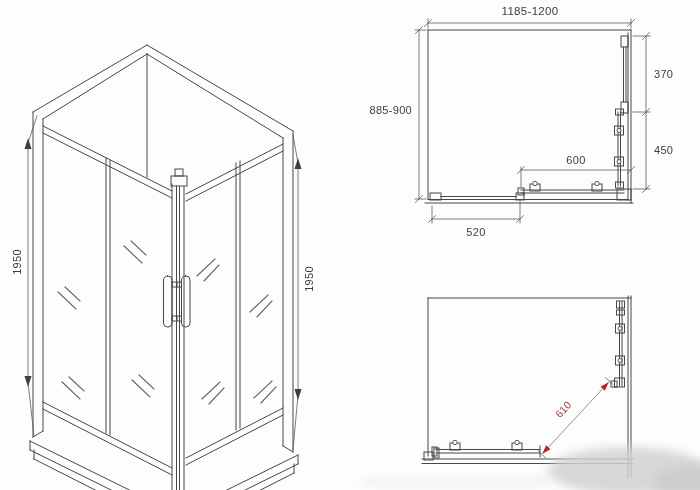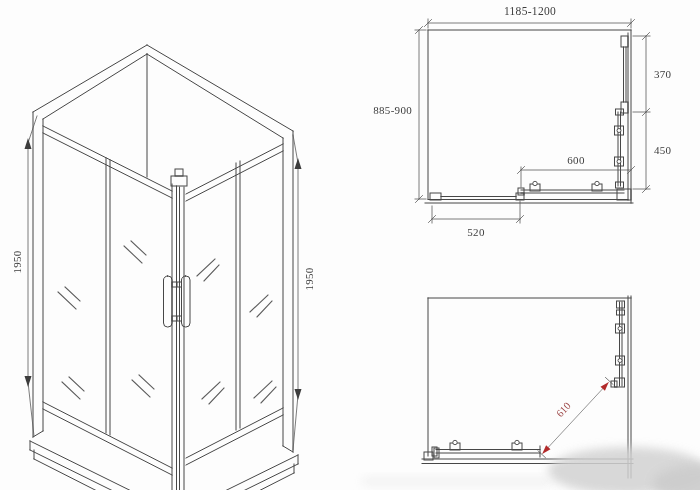--- a/index.html
+++ b/index.html
@@ -1,17 +1,17 @@
 <!DOCTYPE html>
 <html><head>
 <meta charset="utf-8">
 <style>
   html,body{margin:0;padding:0;background:#ffffff;}
   .page{position:relative;width:700px;height:490px;background:#fdfdfd;overflow:hidden;
-        font-family:Liberation Serif, serif;}
+        font-family:Liberation Sans, sans-serif;}
   svg{display:block;}
   .ln path, .ln line, .ln rect{stroke:#474747;stroke-width:1;fill:none;stroke-linecap:square;}
   .refl path{stroke:#5a5a5a;stroke-width:1.1;fill:none;}
   .dim path, .dim line{stroke:#5a5a5a;stroke-width:0.8;fill:none;}
   .dimtext{font-size:11px;fill:#3d3d3d;letter-spacing:0.3px;}
   .dimtext.big{font-size:11.5px;}
   .arrow{fill:#3d3d3d;stroke:none;}
   .red-arrow{fill:#b22a2a;stroke:none;}
   .accent-text{font-size:10.5px;fill:#9c4545;}
   .wheel{fill:#ffffff;stroke:#474747;stroke-width:0.9;}

